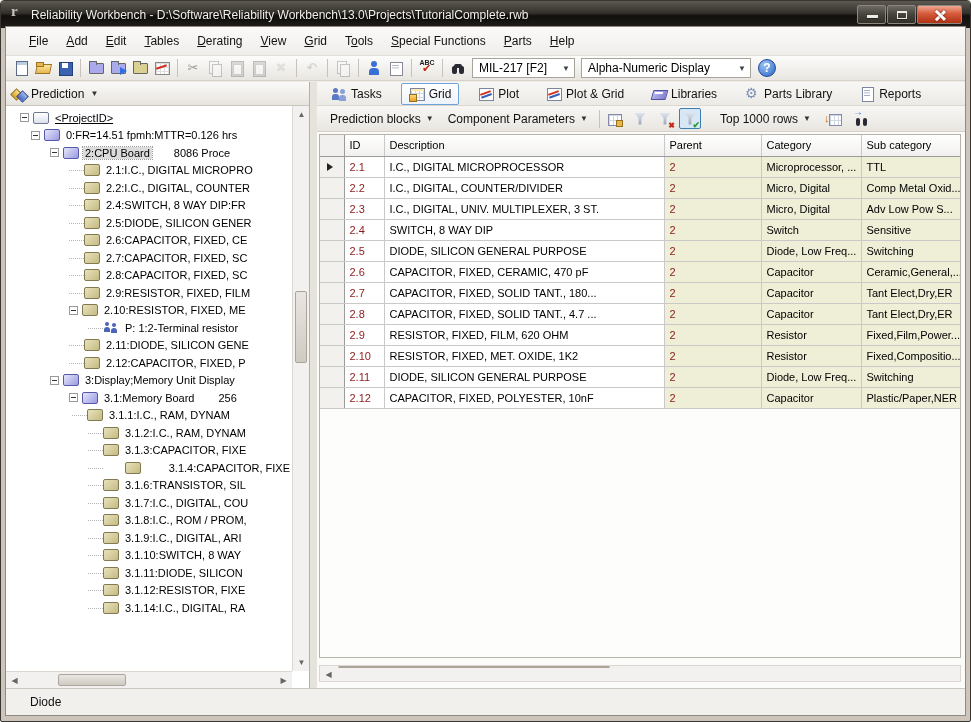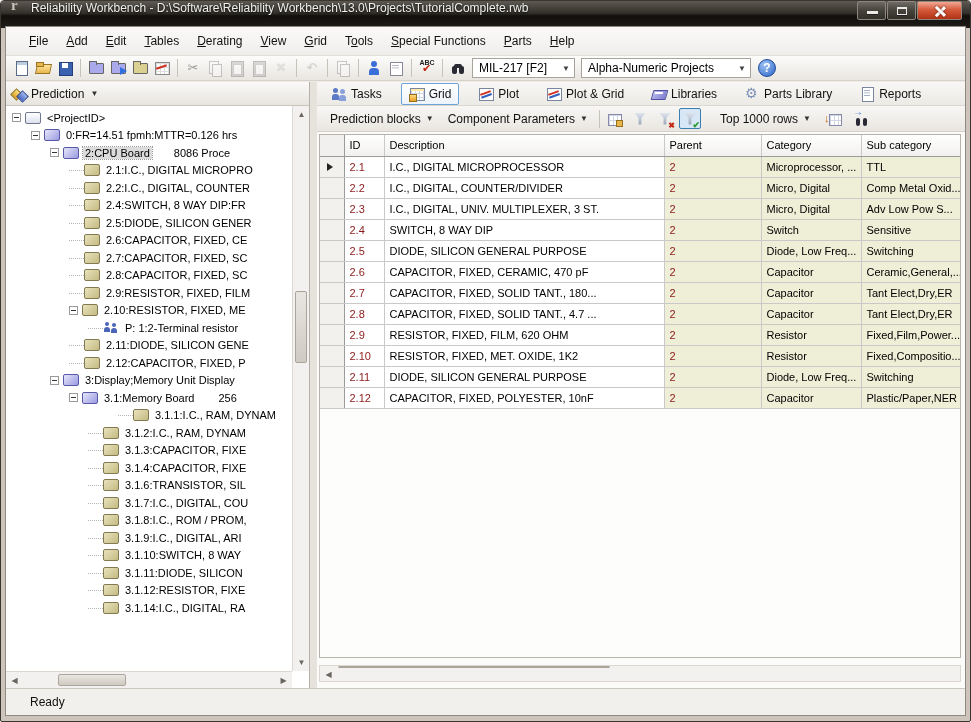--- a/index.html
+++ b/index.html
@@ -6,21 +6,21 @@
   html,body { width:971px; height:722px; }
   body { font-family:"Liberation Sans", sans-serif; font-size:12px; background:#fff; }
 
   .window { position:relative; width:971px; height:722px; background:#CDC5BB;
             border:1px solid #3a352f; border-radius:4px 4px 2px 2px; overflow:hidden; }
 
   
   .titlebar { position:absolute; left:0; top:0; right:0; height:27px;
     background:linear-gradient(#5d5952,#33302b 45%,#12100d 55%,#262younger);
     background:linear-gradient(#5d5952,#33302b 45%,#12100d 55%,#201d19);
-    display:flex; padding:0 6px; color:#fff; }
+    display:flex; align-items:center; padding:0 6px; color:#fff; }
   .app-icon { width:16px; height:16px; margin:0 6px 0 2px; position:relative; }
   .app-icon::before { content:"r"; position:absolute; left:2px; top:-4px; color:#c9c4bd;
     font-weight:bold; font-size:15px; font-family:"Liberation Serif", serif; }
   .title-text { flex:1; font-size:12px; color:#f2f0ec; text-shadow:0 1px 2px #000;
     white-space:nowrap; overflow:hidden; }
   .win-btns { display:flex; gap:1px; margin-right:2px; }
   .win-btn { width:29px; height:19px; border:1px solid #8d8780; border-radius:2px;
     background:linear-gradient(#6e6a64,#46423c 50%,#33302a);
     position:relative; cursor:pointer; }
   .win-btn.close { width:45px; background:linear-gradient(#f0a894,#d55b3c 45%,#b03214); }
@@ -329,37 +329,37 @@
           <span class="tb-sep"></span>
           <span class="tbtn">
             <span class="ic ic-binoc"></span>
           </span>
         </span>
       <span class="dd" style="width:103px">
         <span style="flex:1">MIL-217 [F2]</span>
         <span class="arr">▼</span>
       </span>
       <span class="dd" style="width:170px">
-        <span style="flex:1">Alpha-Numeric Projects</span>
+        <span style="flex:1">Alpha-Numeric Display</span>
         <span class="arr">▼</span>
       </span>
       <span class="help-btn">?</span>
     </div>
 
     <div class="main">
 
       <div class="left-panel">
         <div class="panel-head">
           <span class="ic ic-diamond"></span>
           <span class="lbl">Prediction</span>
           <span class="arr">▼</span>
         </div>
         <div class="tree-wrap">
           <div class="tree-scroll" id="tree">
-              <div class="tree-row" style="padding-left: 6px;">
+              <div class="tree-row" style="padding-left: 14px; text-decoration: underline;">
                 <span class="exp"></span>
                 <span class="tico tico-project"></span>
                 <span class="tl">&lt;ProjectID&gt;</span>
               </div>
               <div class="tree-row" style="padding-left: 25px;">
                 <span class="exp"></span>
                 <span class="tico tico-block"></span>
                 <span class="tl">0:FR=14.51 fpmh:MTTR=0.126 hrs</span>
               </div>
               <div class="tree-row sel" style="padding-left: 44px; align-items: center;">
@@ -432,36 +432,36 @@
                 <span class="exp"></span>
                 <span class="tico tico-block"></span>
                 <span class="tl">3:Display;Memory Unit Display</span>
               </div>
               <div class="tree-row" style="padding-left: 63px;">
                 <span class="exp"></span>
                 <span class="tico tico-block"></span>
                 <span class="tl">3.1:Memory Board</span>
                 <span class="textra">256</span>
               </div>
-              <div class="tree-row" style="padding-left: 112px;">
+              <div class="tree-row" style="padding-left: 66px;">
                 <span class="exp-sp"></span>
                 <span class="tico tico-component"></span>
                 <span class="tl">3.1.1:I.C., RAM, DYNAM</span>
               </div>
               <div class="tree-row" style="padding-left: 82px;">
                 <span class="exp-sp"></span>
                 <span class="tico tico-component"></span>
                 <span class="tl">3.1.2:I.C., RAM, DYNAM</span>
               </div>
               <div class="tree-row" style="padding-left: 82px;">
                 <span class="exp-sp"></span>
                 <span class="tico tico-component"></span>
                 <span class="tl">3.1.3:CAPACITOR, FIXE</span>
               </div>
-              <div class="tree-row" style="padding-left: 82px;">
+              <div class="tree-row" style="padding-left: 82px; justify-content: space-between;">
                 <span class="exp-sp"></span>
                 <span class="tico tico-component"></span>
                 <span class="tl">3.1.4:CAPACITOR, FIXE</span>
               </div>
               <div class="tree-row" style="padding-left: 82px;">
                 <span class="exp-sp"></span>
                 <span class="tico tico-component"></span>
                 <span class="tl">3.1.6:TRANSISTOR, SIL</span>
               </div>
               <div class="tree-row" style="padding-left: 82px;">
@@ -722,17 +722,17 @@
           </div>
           <div class="grid-hsb">
             <span class="sb-arrow" style="left:0">◀</span>
             <span class="sb-thumb" style="left:18px;width:272px"></span>
           </div>
         </div>
       </div>
     </div>
 
     <div class="statusbar">
-      <span>Ready</span>
+      <span>Diode</span>
     </div>
 
   </div>
 </div>
 
 </body></html>

